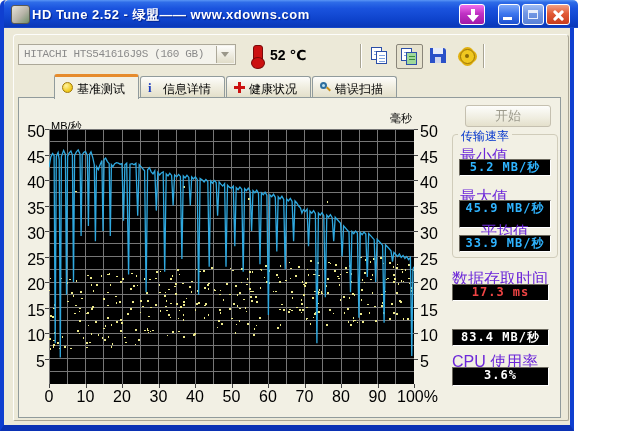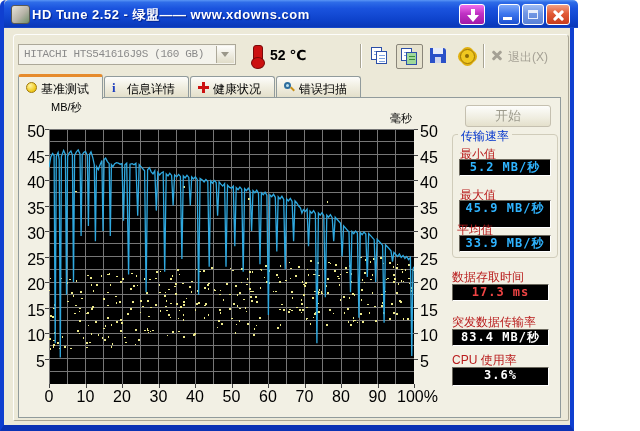--- a/index.html
+++ b/index.html
@@ -54,21 +54,21 @@
   .gear{position:absolute;left:7px;top:5px;width:13px;height:13px;border-radius:50%;
     background:#F0C820;border:1px solid #A07808;
     box-shadow:0 -3px 0 -1px #E0B010,0 3px 0 -1px #E0B010,-3px 0 0 -1px #E0B010,3px 0 0 -1px #E0B010;}
   .gear .hub{position:absolute;left:4px;top:4px;width:4px;height:4px;border-radius:50%;background:#8a6a06;}
   #btn-exit{left:484px;top:44px;width:74px;height:25px;color:#A5A195;font-size:12px;}
   #btn-exit .xg{position:absolute;width:12px;height:3px;background:#A5A195;border-radius:1px;left:3px;top:10px;}
   #btn-exit .label{position:absolute;left:20px;top:5px;}
   
   .tab{top:76px;height:22px;box-sizing:border-box;border:1px solid #919B9C;border-bottom:none;
     border-radius:3px 3px 0 0;font-size:12px;color:#000;
-    background:linear-gradient(180deg,#FDFDFB 0%,#F2F0E4 40%,#E2DEC8 100%);}
+    background:linear-gradient(180deg,#FDFDFB 0%,#F2F0E4 40%,#E2DEC8 100%);margin-left:36px;}
   .tab .lab{position:absolute;left:22px;top:4px;white-space:nowrap;}
   .tab.active{top:74px;height:25px;background:#F2F0E4;z-index:5;
     border-top:3px solid #E68B2C;}
   .tab.active .lab{top:4px;}
   .tico{position:absolute;left:7px;top:5px;width:11px;height:11px;}
   .bulb{width:9px;height:9px;border-radius:50%;background:radial-gradient(circle at 35% 30%,#FFF3A0,#F0C818 70%);border:1px solid #A07808;}
   .info-i{color:#1F3FBF;font-family:"Liberation Serif","DejaVu Serif",serif;font-weight:bold;font-size:13px;line-height:11px;}
   .rcross{position:relative;width:11px;height:11px;}
   .rcross::before{content:"";position:absolute;left:4px;top:0;width:3px;height:11px;background:#CC1111;}
   .rcross::after{content:"";position:absolute;left:0;top:4px;width:11px;height:3px;background:#CC1111;}
@@ -83,21 +83,21 @@
   .ytick,.xtick{font-size:16px;color:#000;}
   .ytick.left{width:24px;text-align:right;}
   .xtick{width:34px;text-align:center;}
   .tickmark{background:#444;}
   
   #start-btn{left:446px;top:7px;width:86px;height:22px;border-radius:3px;box-sizing:border-box;
     border:1px solid #C5C0B0;background:linear-gradient(180deg,#FDFDFB,#EFEDE0 60%,#E4E0CC);
     color:#9C9A8C;font-size:13px;text-align:center;line-height:20px;}
   #speed-group{left:433px;top:36px;width:106px;height:124px;border:1px solid #D0CCBA;border-radius:4px;box-sizing:border-box;}
   #speed-group-title{left:439px;top:30px;background:#F2F0E4;padding:0 3px;font-size:12px;color:#0033CC;}
-  .stat-label{font-size:12px;color:#b91c1c;white-space:nowrap;}
+  .stat-label{font-size:16px;color:#6d28d9;white-space:nowrap;}
   .lcd{background:#000;border:1px solid #6a675c;border-right-color:#fff;border-bottom-color:#fff;
     box-sizing:border-box;text-align:center;font-weight:bold;font-size:12px;
     font-family:"DejaVu Sans Mono","Liberation Mono",monospace;letter-spacing:1px;line-height:15px;}
   .lcd.cyan{color:#2FB4FF;} .lcd.yellow{color:#ef4444;} .lcd.white{color:#FFFFFF;}
 </style>
 </head>
 <body>
 
 <div id="window" class="abs">
 
@@ -161,45 +161,40 @@
         <span class="lbl"></span>
         <span class="slide"></span>
       </span>
   </div>
   <div class="abs tool-btn" style="left:449px">
     <span class="gear">
         <span class="hub"></span>
       </span>
   </div>
   <div class="abs tsep" style="left:479px"></div>
-  <div id="btn-exit" class="abs">
-    <span class="xg" style="transform:rotate(45deg)"></span>
-    <span class="xg" style="transform:rotate(-45deg)"></span>
-    <span class="label">退出(X)</span>
-  </div>
 
   <div class="abs tab active" style="left:14px;width:85px">
     <span class="tico bulb"></span>
     <span class="lab">基准测试</span>
   </div>
   <div class="abs tab" style="left:100px;width:85px">
     <span class="tico info-i">i</span>
     <span class="lab">信息详情</span>
   </div>
   <div class="abs tab" style="left:186px;width:85px">
     <span class="tico rcross"></span>
     <span class="lab">健康状况</span>
   </div>
   <div class="abs tab" style="left:272px;width:85px">
     <span class="tico mag"><span class="lens"></span><span class="handle"></span></span>
     <span class="lab">错误扫描</span>
   </div>
 
   <div id="bench-page" class="abs">
-    <div class="abs axis-label" style="left:32px;top:2px">MB/秒</div>
+    <div class="abs axis-label" style="left:32px;top:21px">MB/秒</div>
     <div class="abs axis-label" style="left:371px;top:13px">毫秒</div>
     <div id="plot" class="abs"><svg width="365" height="255" viewBox="0 0 365 255" shape-rendering="crispEdges">
           <line x1="0" x2="0" y1="0" y2="255" stroke="#767676" stroke-width="1"></line>
           <line x1="18.25" x2="18.25" y1="0" y2="255" stroke="#767676" stroke-width="1"></line>
           <line x1="36.5" x2="36.5" y1="0" y2="255" stroke="#767676" stroke-width="1"></line>
           <line x1="54.75" x2="54.75" y1="0" y2="255" stroke="#767676" stroke-width="1"></line>
           <line x1="73" x2="73" y1="0" y2="255" stroke="#767676" stroke-width="1"></line>
           <line x1="91.25" x2="91.25" y1="0" y2="255" stroke="#767676" stroke-width="1"></line>
           <line x1="109.5" x2="109.5" y1="0" y2="255" stroke="#767676" stroke-width="1"></line>
           <line x1="127.74999999999999" x2="127.74999999999999" y1="0" y2="255" stroke="#767676" stroke-width="1"></line>
@@ -686,24 +681,23 @@
 
     <div id="start-btn" class="abs">开始</div>
 
     <div id="speed-group" class="abs"></div>
     <div id="speed-group-title" class="abs">传输速率</div>
 
     <div class="abs stat-label" style="left:441px;top:48px">最小值</div>
     <div class="abs lcd cyan" style="left:440px;top:61px;width:92px;height:17px">5.2 MB/秒</div>
     <div class="abs stat-label" style="left:441px;top:89px">最大值</div>
     <div class="abs lcd cyan" style="left:440px;top:102px;width:92px;height:28px">45.9 MB/秒</div>
-    <div class="abs stat-label" style="left:438px;top:124px">平均值</div>
+    <div class="abs stat-label" style="left:462px;top:124px">平均值</div>
     <div class="abs lcd cyan" style="left:440px;top:137px;width:92px;height:17px">33.9 MB/秒</div>
 
     <div class="abs stat-label" style="left:433px;top:171px">数据存取时间</div>
     <div class="abs lcd yellow" style="left:433px;top:186px;width:97px;height:17px">17.3 ms</div>
-    <div class="abs stat-label" style="left:433px;top:216px">突发数据传输率</div>
     <div class="abs lcd white" style="left:433px;top:231px;width:97px;height:17px">83.4 MB/秒</div>
     <div class="abs stat-label" style="left:433px;top:254px">CPU 使用率</div>
     <div class="abs lcd white" style="left:433px;top:269px;width:97px;height:19px">3.6%</div>
   </div>
 
 </div>
 
 </body></html>

